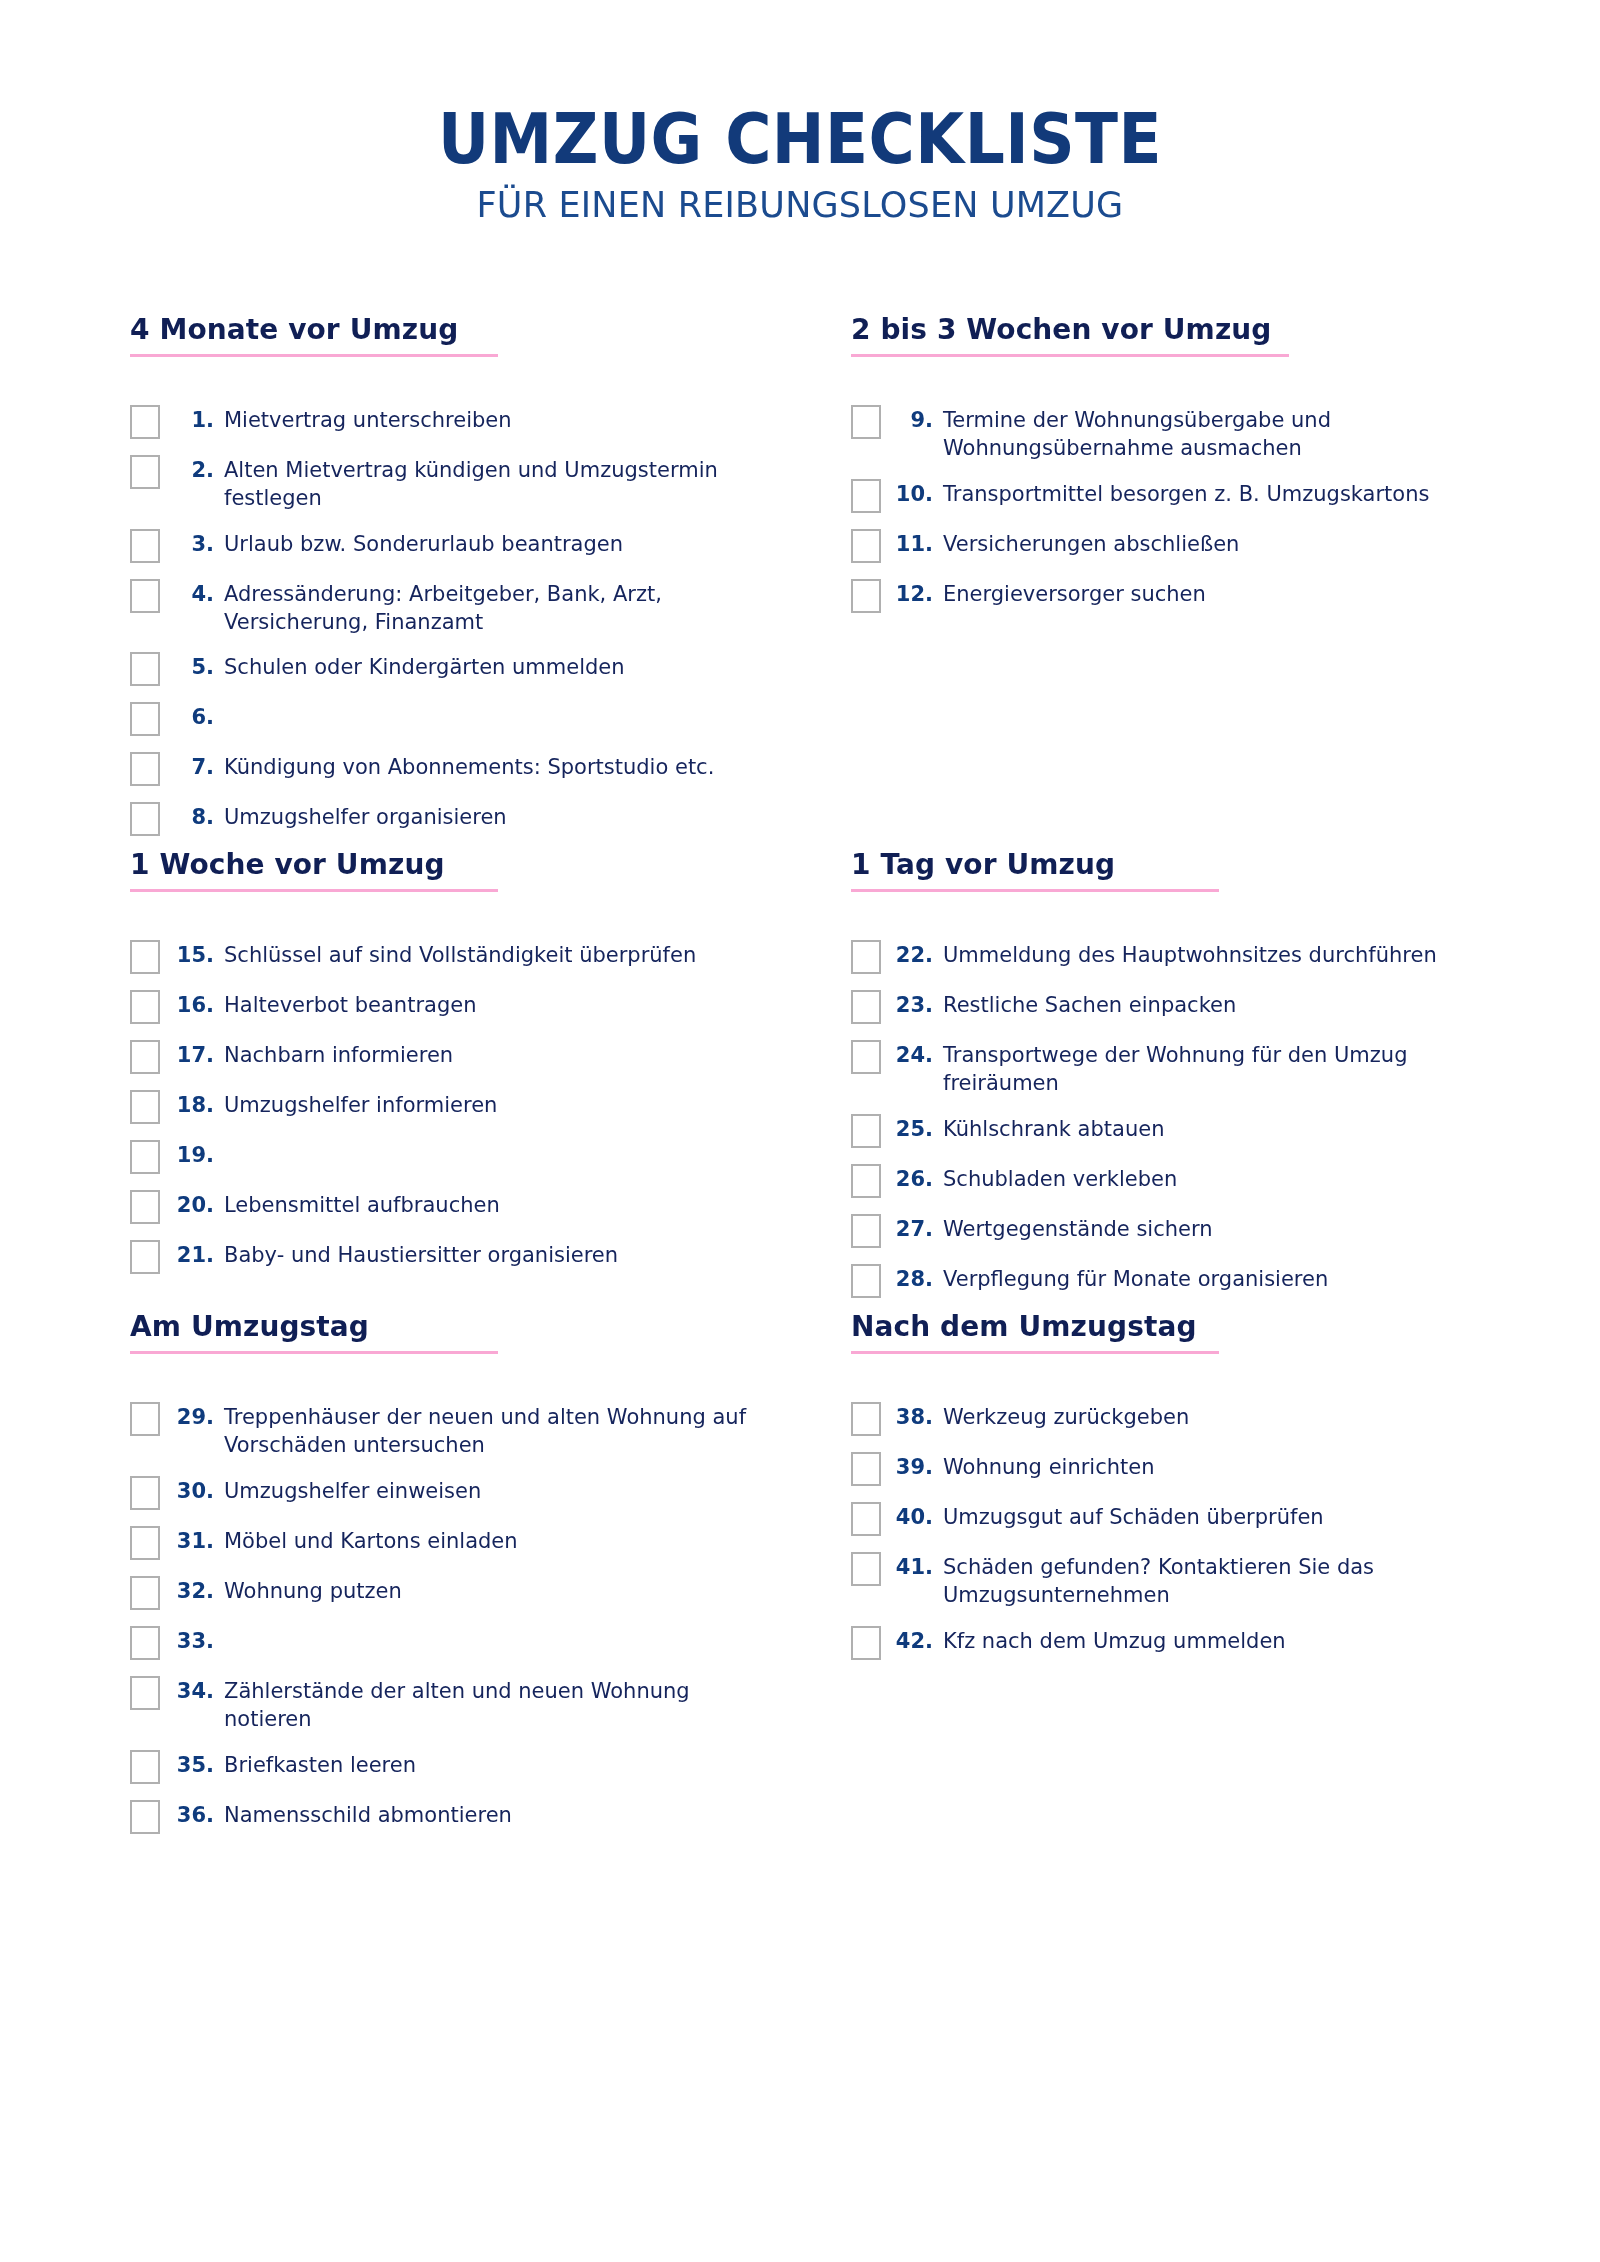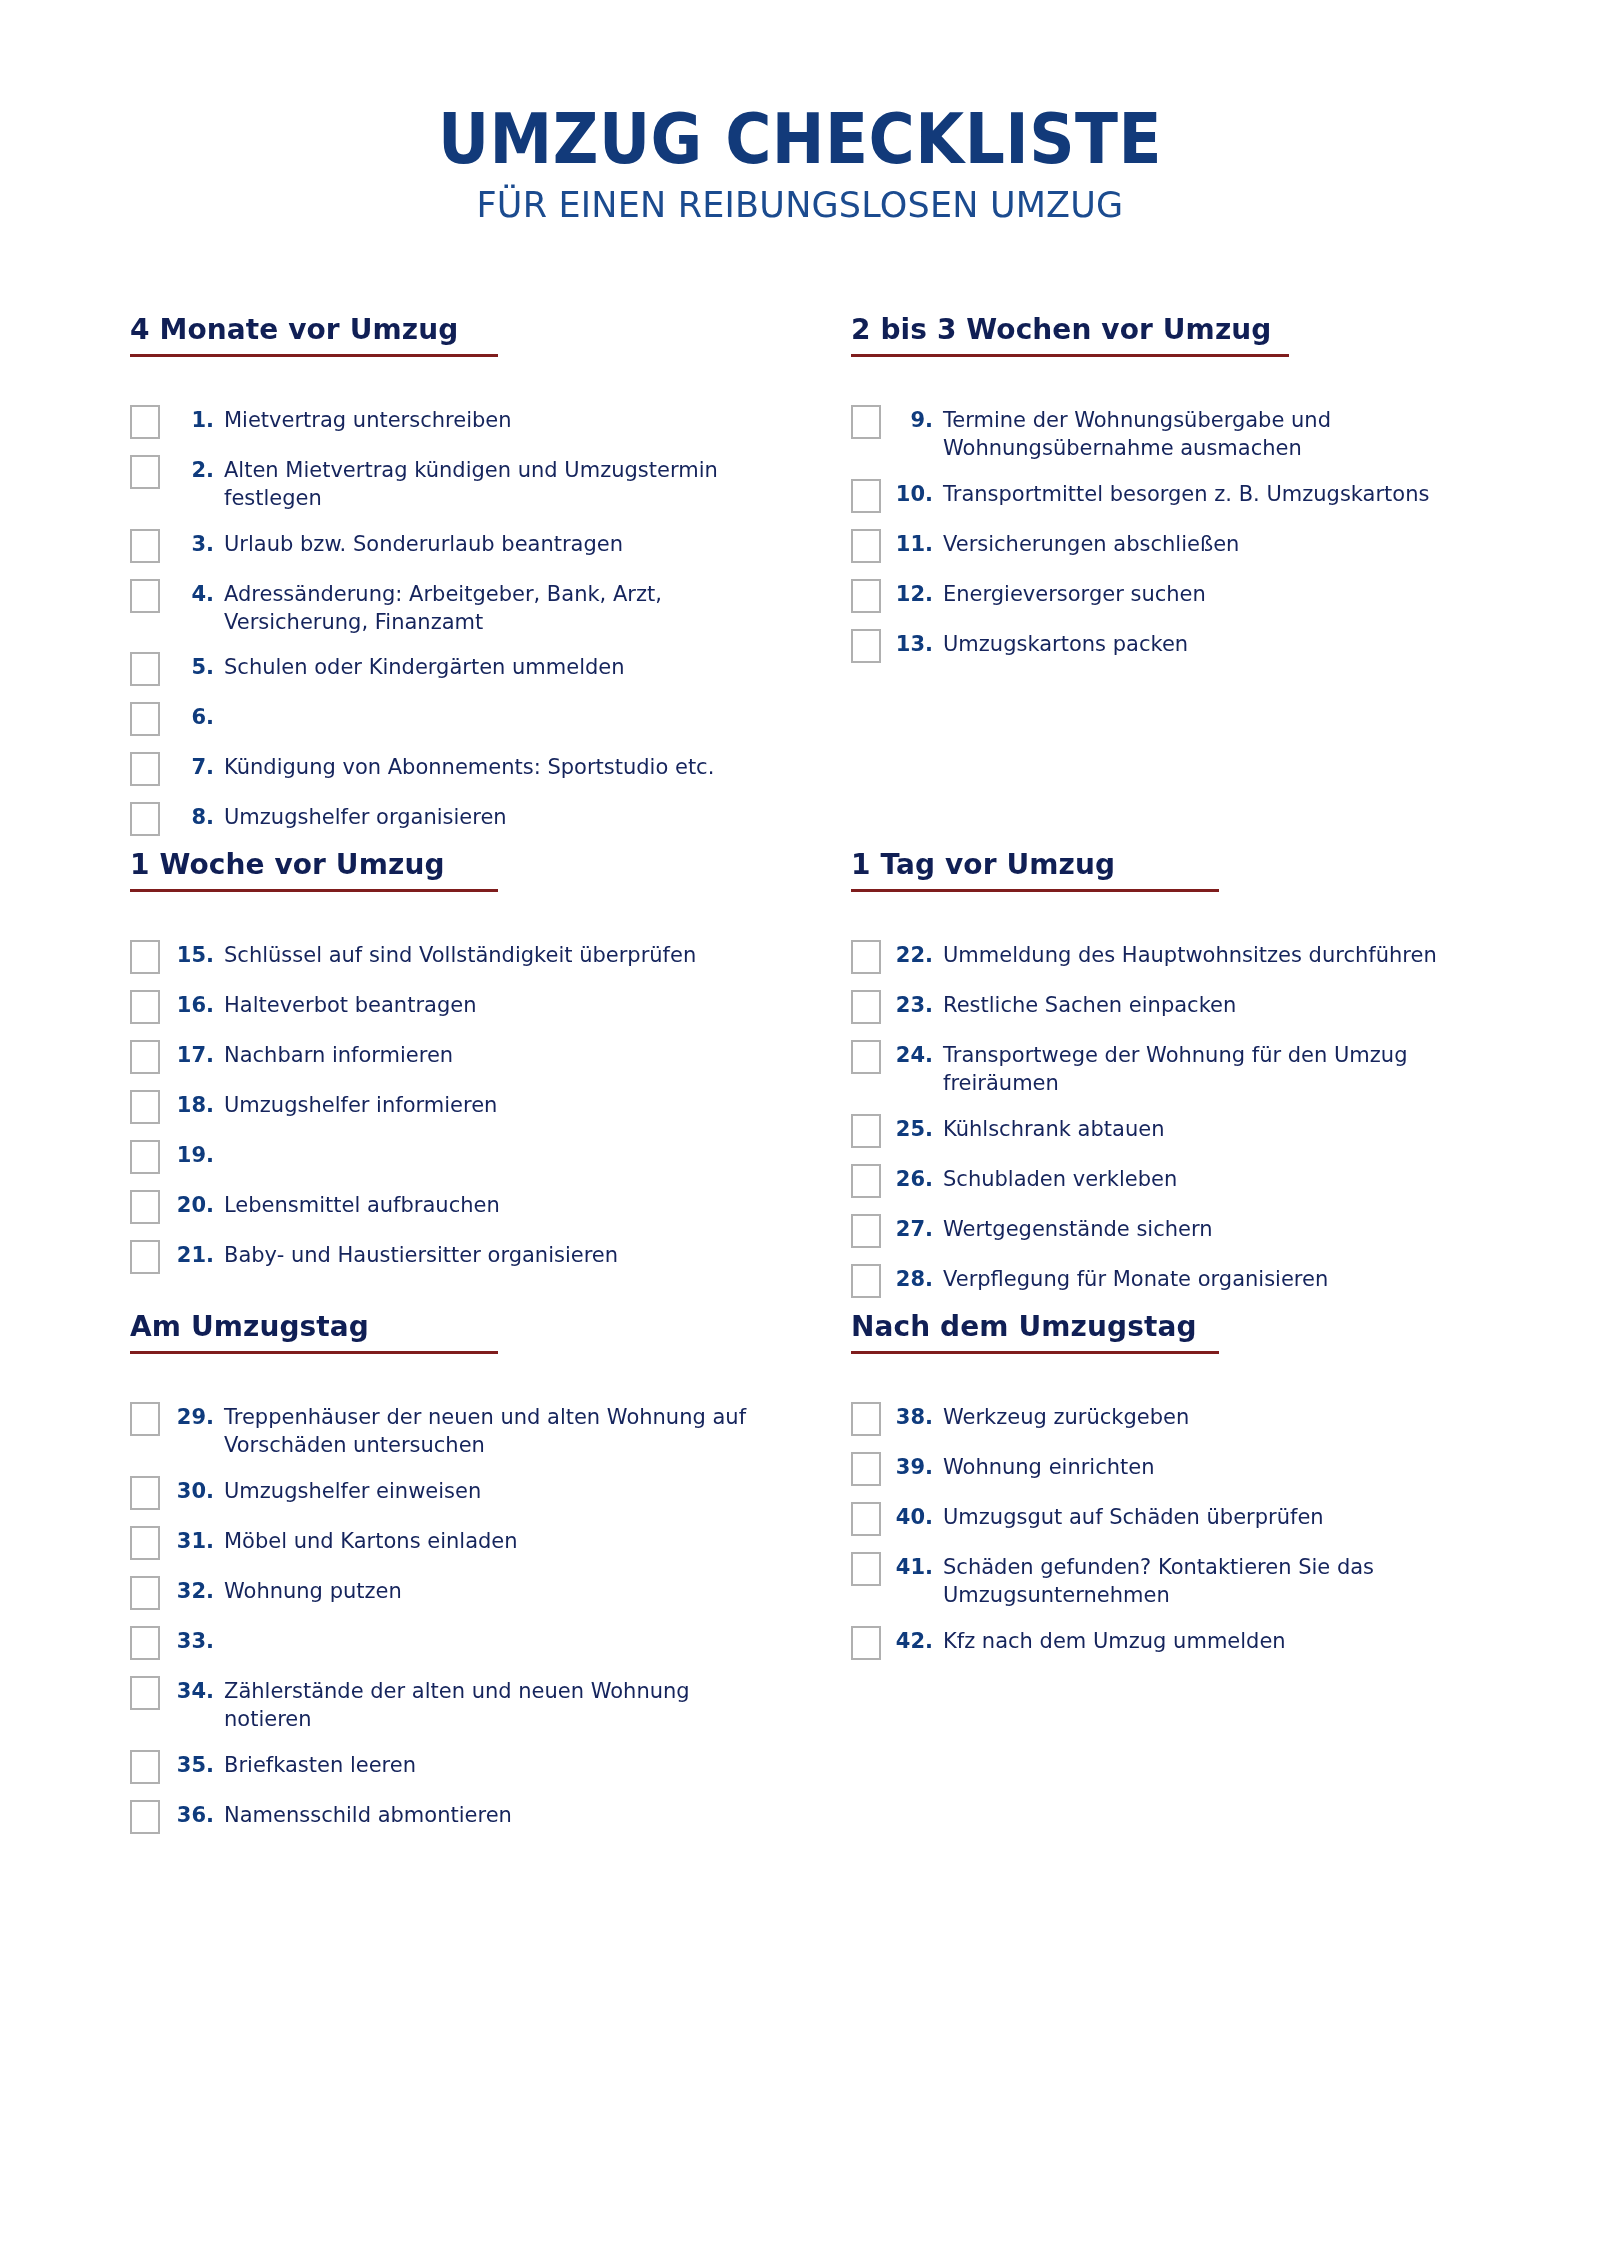--- a/index.html
+++ b/index.html
@@ -68,21 +68,21 @@
     padding-right: 0;
   }
 
   
   .section.row-1 { min-height: 440px; }
   .section.row-2 { min-height: 355px; }
   .section.row-3 { min-height: 340px; }
 
   .section-header {
     display: inline-block;
-    border-bottom: 3px solid #7f1d1d;
+    border-bottom: 3px solid #f9a8d4;
     padding: 0 18px 8px 0;
     margin-bottom: 46px;
     min-width: 350px;
   }
   .section-title {
     font-size: 28px;
     font-weight: 700;
     color: #101f55;
     letter-spacing: 0.1px;
     line-height: 1.1;
@@ -202,25 +202,20 @@
           <div class="item">
             <div class="checkbox"></div>
             <div class="item-num">11.</div>
             <div class="item-text">Versicherungen abschließen</div>
           </div>
           <div class="item">
             <div class="checkbox"></div>
             <div class="item-num">12.</div>
             <div class="item-text">Energieversorger suchen</div>
           </div>
-          <div class="item">
-            <div class="checkbox"></div>
-            <div class="item-num">13.</div>
-            <div class="item-text">Umzugskartons packen</div>
-          </div>
         </div></div>
       <div class="section row-2 col-left"><div class="section-header"><div class="section-title">1 Woche vor Umzug</div></div><div class="items">
           <div class="item">
             <div class="checkbox"></div>
             <div class="item-num">15.</div>
             <div class="item-text">Schlüssel auf sind Vollständigkeit überprüfen</div>
           </div>
           <div class="item">
             <div class="checkbox"></div>
             <div class="item-num">16.</div>

